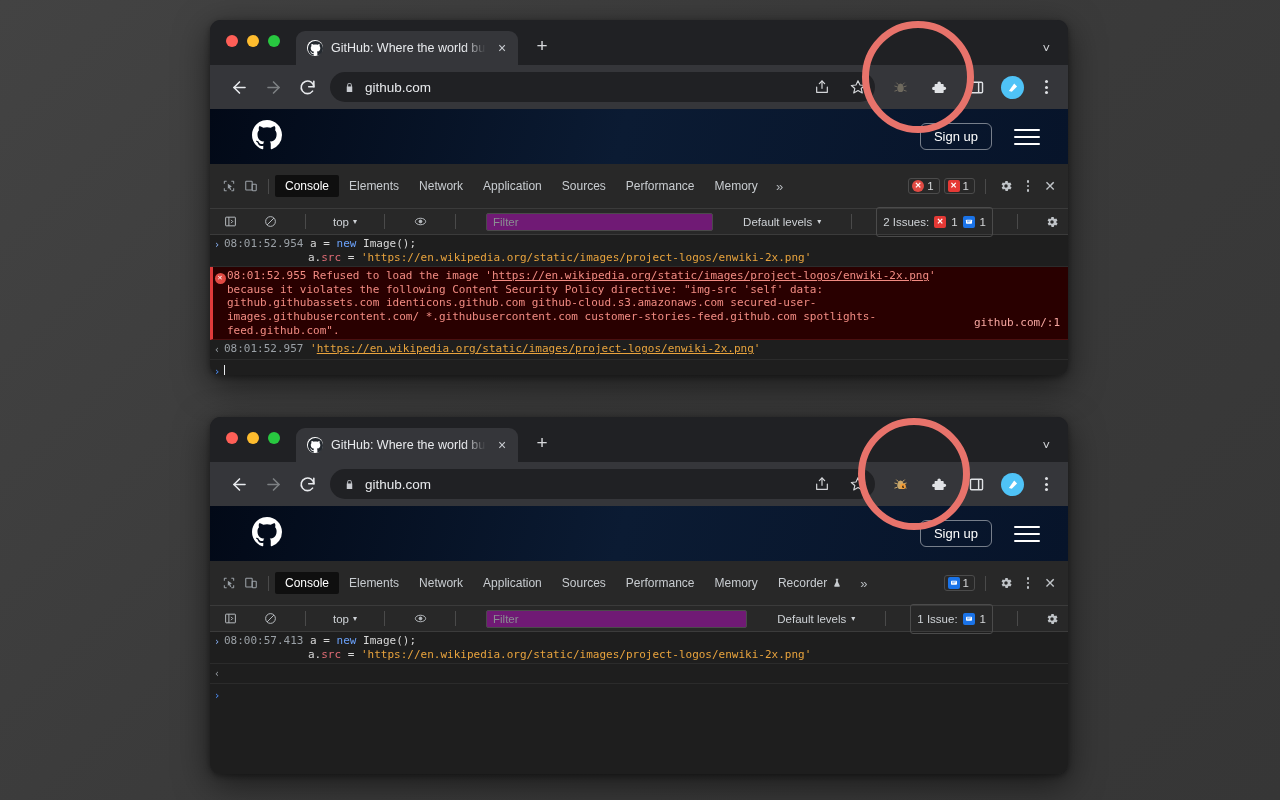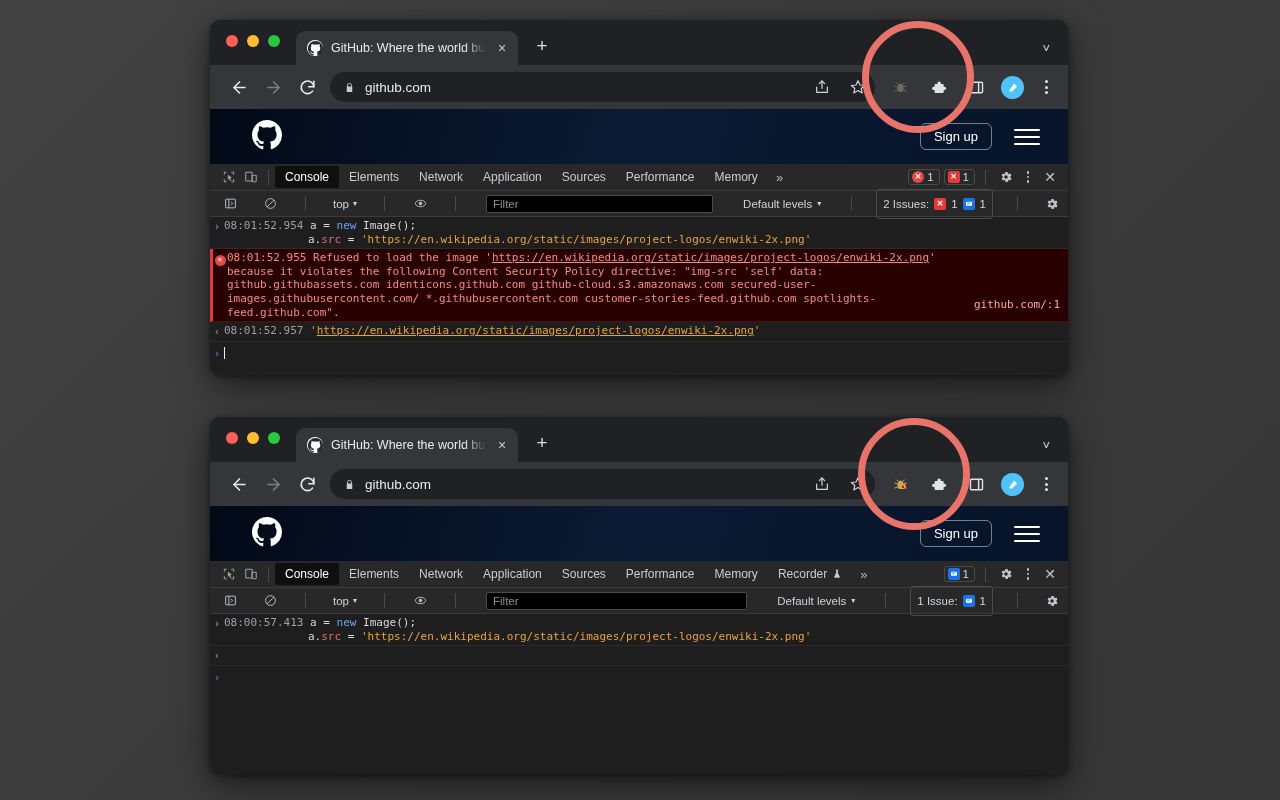--- a/index.html
+++ b/index.html
@@ -139,21 +139,21 @@
     border: 1px solid rgba(255,255,255,.45);
     border-radius: 6px;
     padding: 5px 13px;
   }
   .burger { display:flex; flex-direction:column; gap:5px; }
   .burger i { display:block; width:26px; height:2px; background:#fff; border-radius:1px; }
 
   
   .dt { background:#282828; }
   .dt-tabbar {
-    height: 27px;
+    height: 45px;
     background: #282828;
     border-bottom: 1px solid #3b3b3b;
     display:flex; align-items:center;
     padding: 0 6px 0 8px;
     gap: 0;
   }
   .dt-sq { width:22px; height:22px; display:flex;align-items:center;justify-content:center;color:#9aa0a6; }
   .dt-sq svg { width:14px; height:14px; }
   .dt-sep { width:1px; height:15px; background:#4a4a4a; margin:0 6px; }
   .dt-tab {
@@ -187,21 +187,21 @@
     padding: 0 6px 0 9px;
     gap: 18px;
   }
   .fb-icon { width:22px;height:22px;display:flex;align-items:center;justify-content:center;color:#b9bdc1; }
   .fb-icon svg { width:13px;height:13px; }
   .ctx-sel { color:#cfd3d7; font-size:11.5px; padding:0 3px; display:flex; align-items:center; gap:4px; }
   .caret { font-size:8px; }
   .filter-input {
     flex: 1 1 auto;
     height: 18px;
-    background: #000000;
+    background: #701a75;
     border: 1px solid #4a4a4a;
     border-radius: 2px;
     color: #8a8e92;
     font-size: 11.5px;
     padding: 0 6px;
     line-height: 16px;
     margin: 0 6px;
   }
   .levels { color:#cfd3d7; font-size:11.5px; display:flex; align-items:center; gap:5px; padding:0 6px; }
   .issues-pill {

